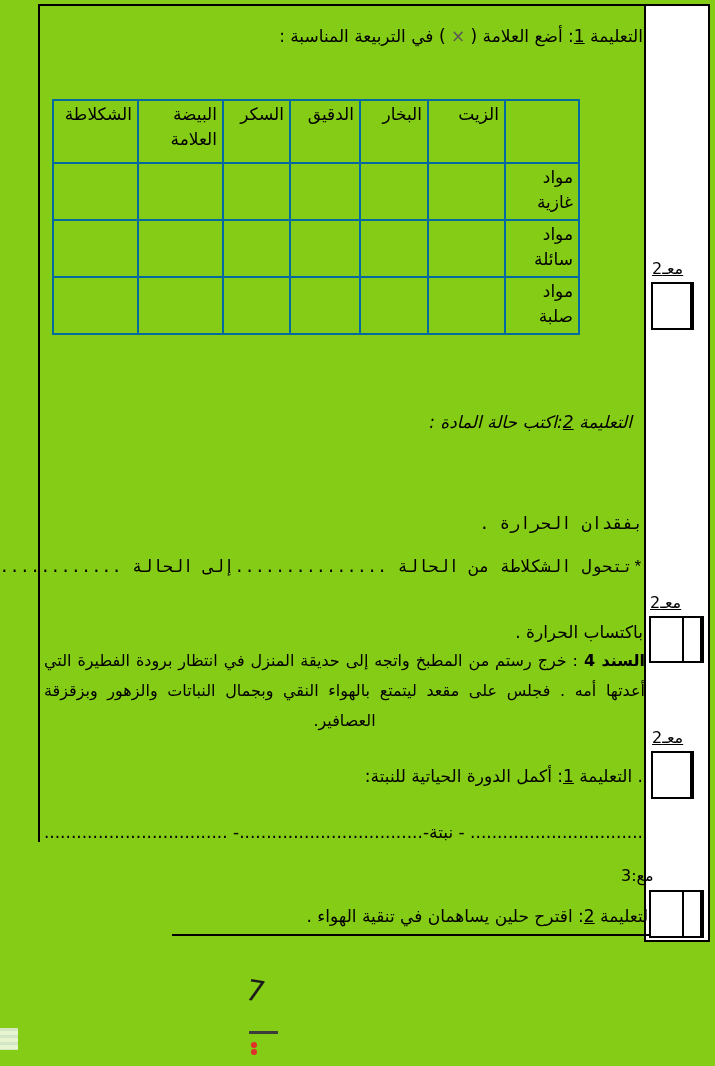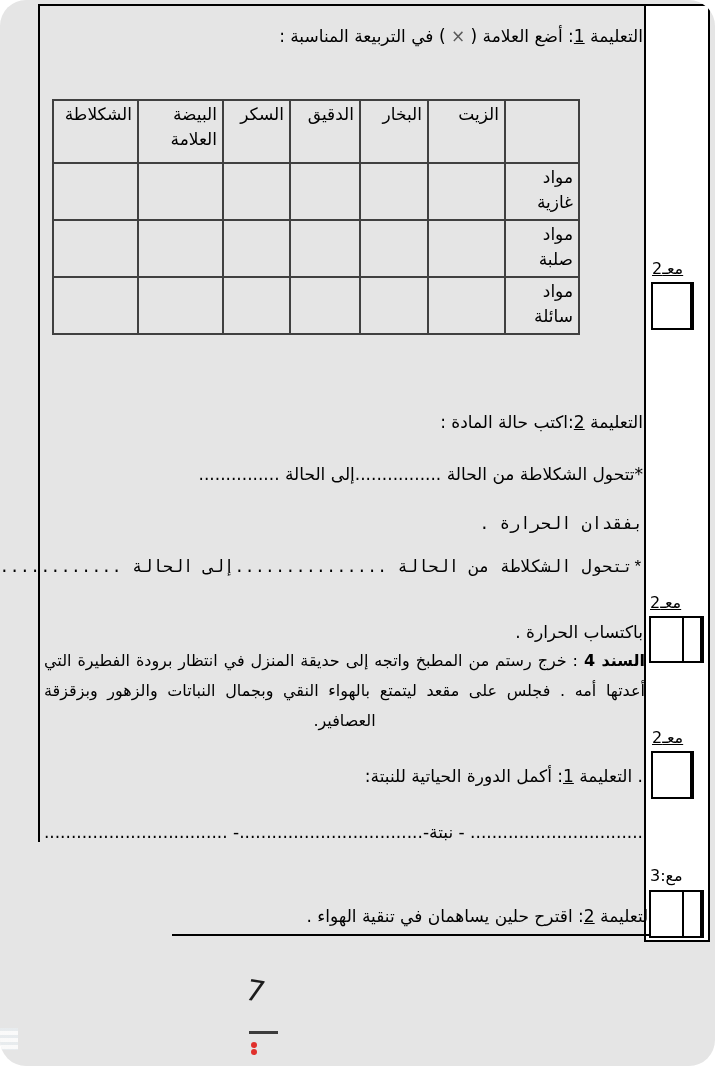--- a/index.html
+++ b/index.html
@@ -1,18 +1,18 @@
 <!DOCTYPE html>
 <html lang="ar"><head>
 <meta charset="utf-8">
 <style>
   html,body { margin:0; padding:0; background:#fff; }
   .page {
-    position:relative; width:715px; height:1066px; background:#e5e5e5;
-    font-family:"DejaVu Sans", sans-serif; color:#000; overflow:hidden;border-radius:26px;
+    position:relative; width:715px; height:1066px; background:#84cc16;
+    font-family:"DejaVu Sans", sans-serif; color:#000; overflow:hidden;
   }
   
   .main-frame {
     position:absolute; left:38px; top:4px; width:606px; height:836px;
     border-top:2px solid #000; border-left:2px solid #000;
   }
   .right-col {
     position:absolute; left:644px; top:4px; width:66px; height:938px;
     border:2px solid #000; box-sizing:border-box; background:#fff;
   }
@@ -21,21 +21,21 @@
     font-size:17px; line-height:24px; white-space:nowrap;
   }
   .u { text-decoration:underline; }
   .x-mark { color:#5a5a5a; }
   
   .mat-table {
     position:absolute; left:52px; top:99px;
     border-collapse:collapse; direction:rtl; table-layout:fixed;
   }
   .mat-table td {
-    border:2px solid #404040; font-size:17px; line-height:25px;
+    border:2px solid #0369a1; font-size:17px; line-height:25px;
     padding:1px 5px 0 2px; vertical-align:top; text-align:right;
     overflow:hidden; word-break:break-word;
   }
   .mat-table tr.hdr td { height:60px; }
   .mat-table tr.row td { height:54px;margin-left:13px; }
   
   .para {
     position:absolute; direction:rtl; font-size:16px; line-height:30px;
     text-align:justify; text-align-last:center; white-space:normal;
   }
@@ -100,43 +100,42 @@
     <tr class="row">
       <td>مواد غازية</td>
       <td></td>
       <td></td>
       <td></td>
       <td></td>
       <td></td>
       <td></td>
     </tr>
     <tr class="row">
-      <td>مواد صلبة</td>
+      <td>مواد سائلة</td>
       <td></td>
       <td></td>
       <td></td>
       <td></td>
       <td></td>
       <td></td>
     </tr>
     <tr class="row">
-      <td>مواد سائلة</td>
+      <td>مواد صلبة</td>
       <td></td>
       <td></td>
       <td></td>
       <td></td>
       <td></td>
       <td></td>
     </tr>
   </tbody>
     </table>
 
-  <div class="txt" style="top:410px; right:72px;"><span>التعليمة </span><span class="u">2</span><span>:اكتب حالة المادة :</span></div>
+  <div class="txt" style="top:410px; right:83px;font-style:italic;"><span>التعليمة </span><span class="u">2</span><span>:اكتب حالة المادة :</span></div>
 
-  <div class="txt" style="top:462px; right:72px;">*تتحول الشكلاطة من الحالة ................إلى الحالة ...............</div>
   <div class="txt" style="top:513px; right:72px;font-family:Liberation Mono, monospace;">بفقدان الحرارة .</div>
   <div class="txt" style="top:556px; right:72px;font-family:Liberation Mono, monospace;">*تتحول الشكلاطة من الحالة ...............إلى الحالة ...............</div>
   <div class="txt" style="top:592px; right:72px;margin-top:28px;">باكتساب الحرارة .</div>
 
   <div class="para" style="top:646px; left:44px; right:70px;"><b>السند 4</b><span> : خرج رستم من المطبخ واتجه إلى حديقة المنزل في انتظار برودة الفطيرة التي أعدتها أمه . فجلس على مقعد ليتمتع بالهواء النقي وبجمال النباتات والزهور وبزقزقة العصافير.</span></div>
 
   <div class="txt" style="top:764px; right:72px;"><span>. </span><span>التعليمة </span><span class="u">1</span><span>: أكمل الدورة الحياتية للنبتة:</span></div>
 
   <div class="txt" style="top:820px; right:72px; left:47px;">................................ - نبتة-..................................- ..................................</div>
 
@@ -154,21 +153,21 @@
     <div class="mark-cell"></div>
     <div class="mark-cell"></div>
   </div>
 
   <div class="mark-label u" style="left:652px; top:728px; width:46px;">معـ2</div>
   <div class="mark-box" style="left:651px; top:751px; width:43px; height:48px;">
     <div class="mark-cell"></div>
     <div class="mark-cell"></div>
   </div>
 
-  <div class="mark-label" style="left:650px; top:866px; width:50px;">مع:3</div>
+  <div class="mark-label" style="left:621px; top:866px; width:50px;">مع:3</div>
   <div class="mark-box" style="left:649px; top:890px; width:55px; height:48px;">
     <div class="mark-cell"></div>
     <div class="mark-cell"></div>
     <div class="mark-cell"></div>
   </div>
 
   <div class="hand-seven">7</div>
   <div class="hand-dash"></div>
   <div class="red-mark">
       <i></i>

